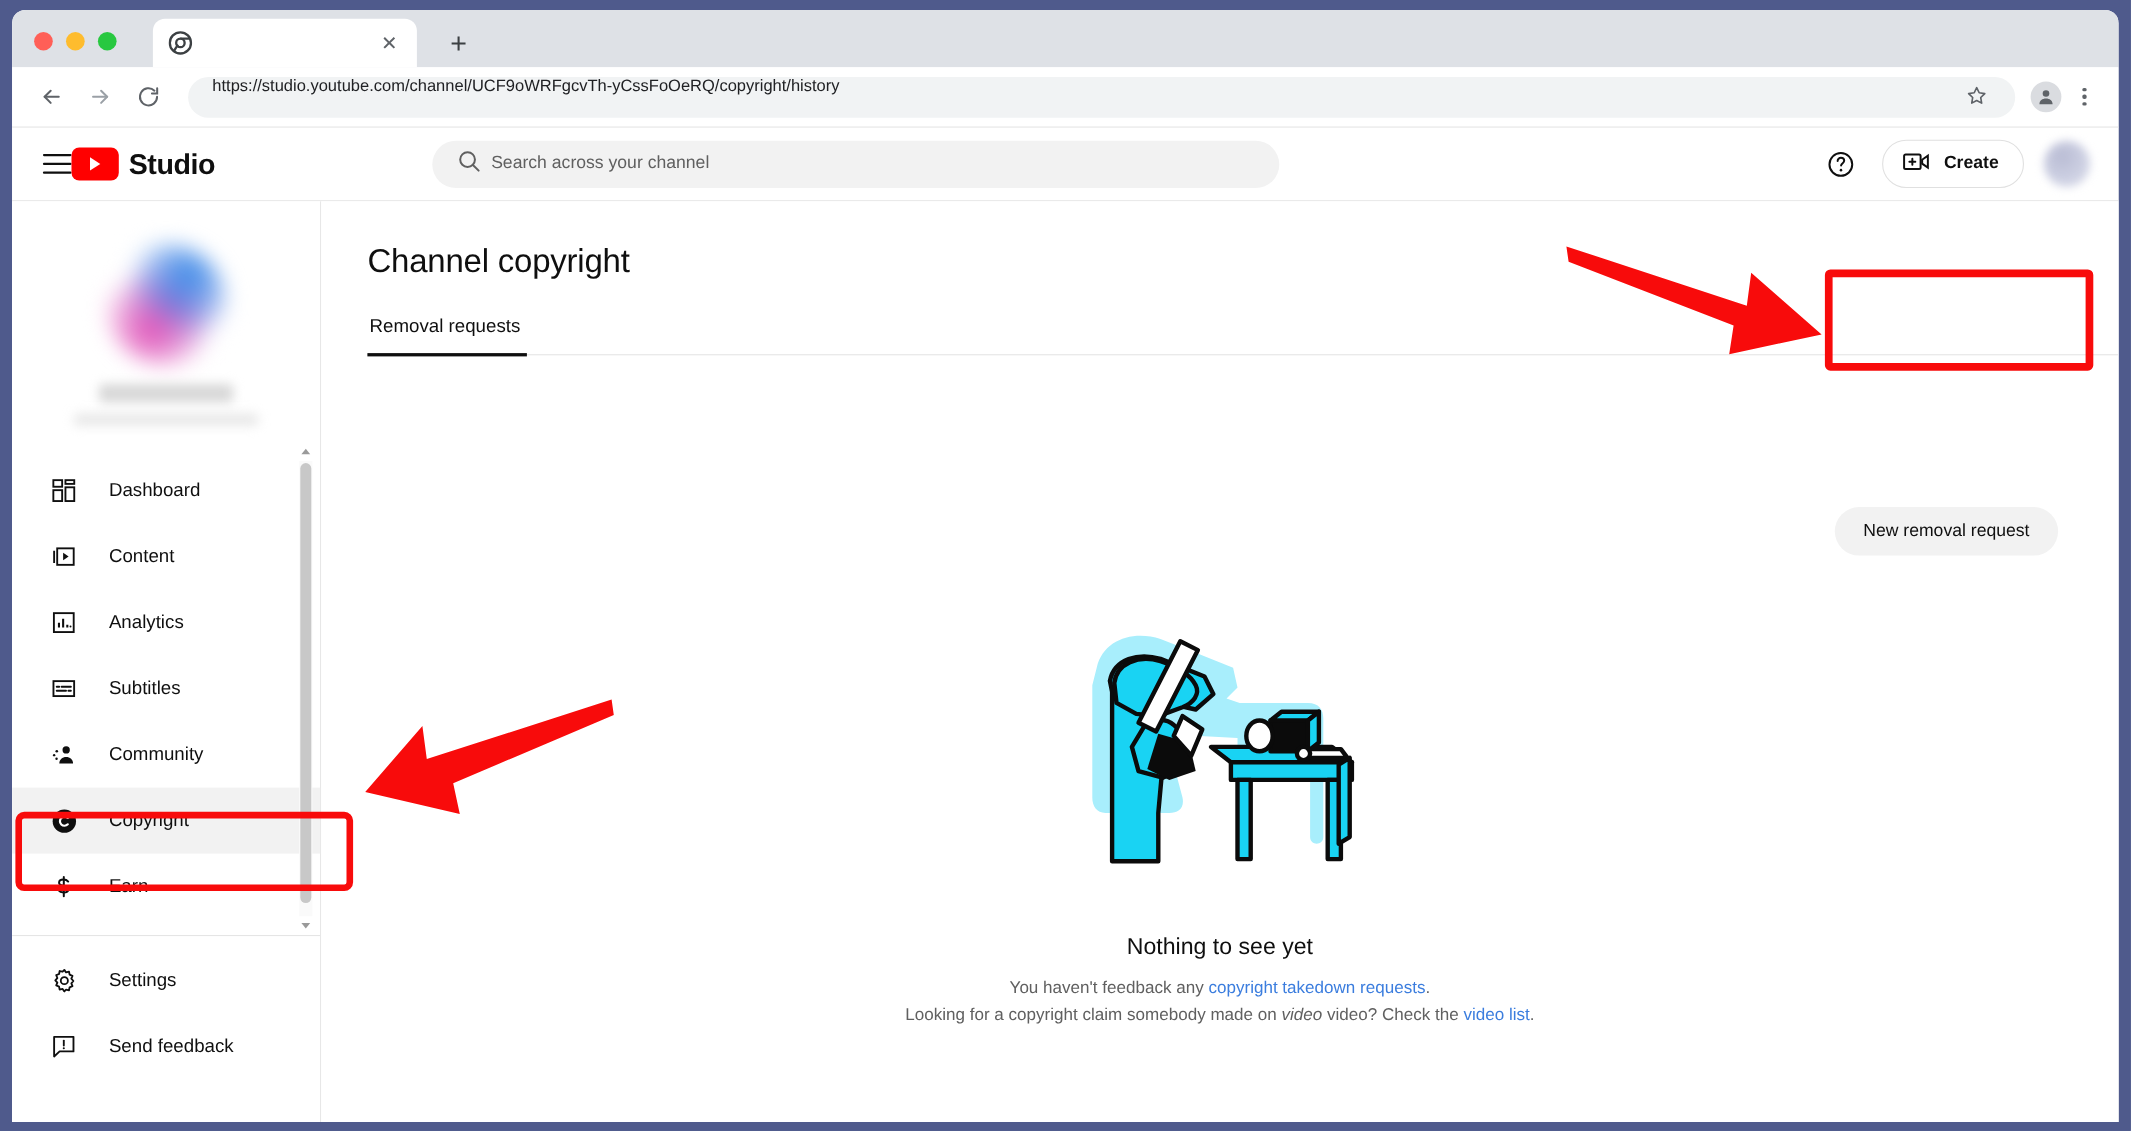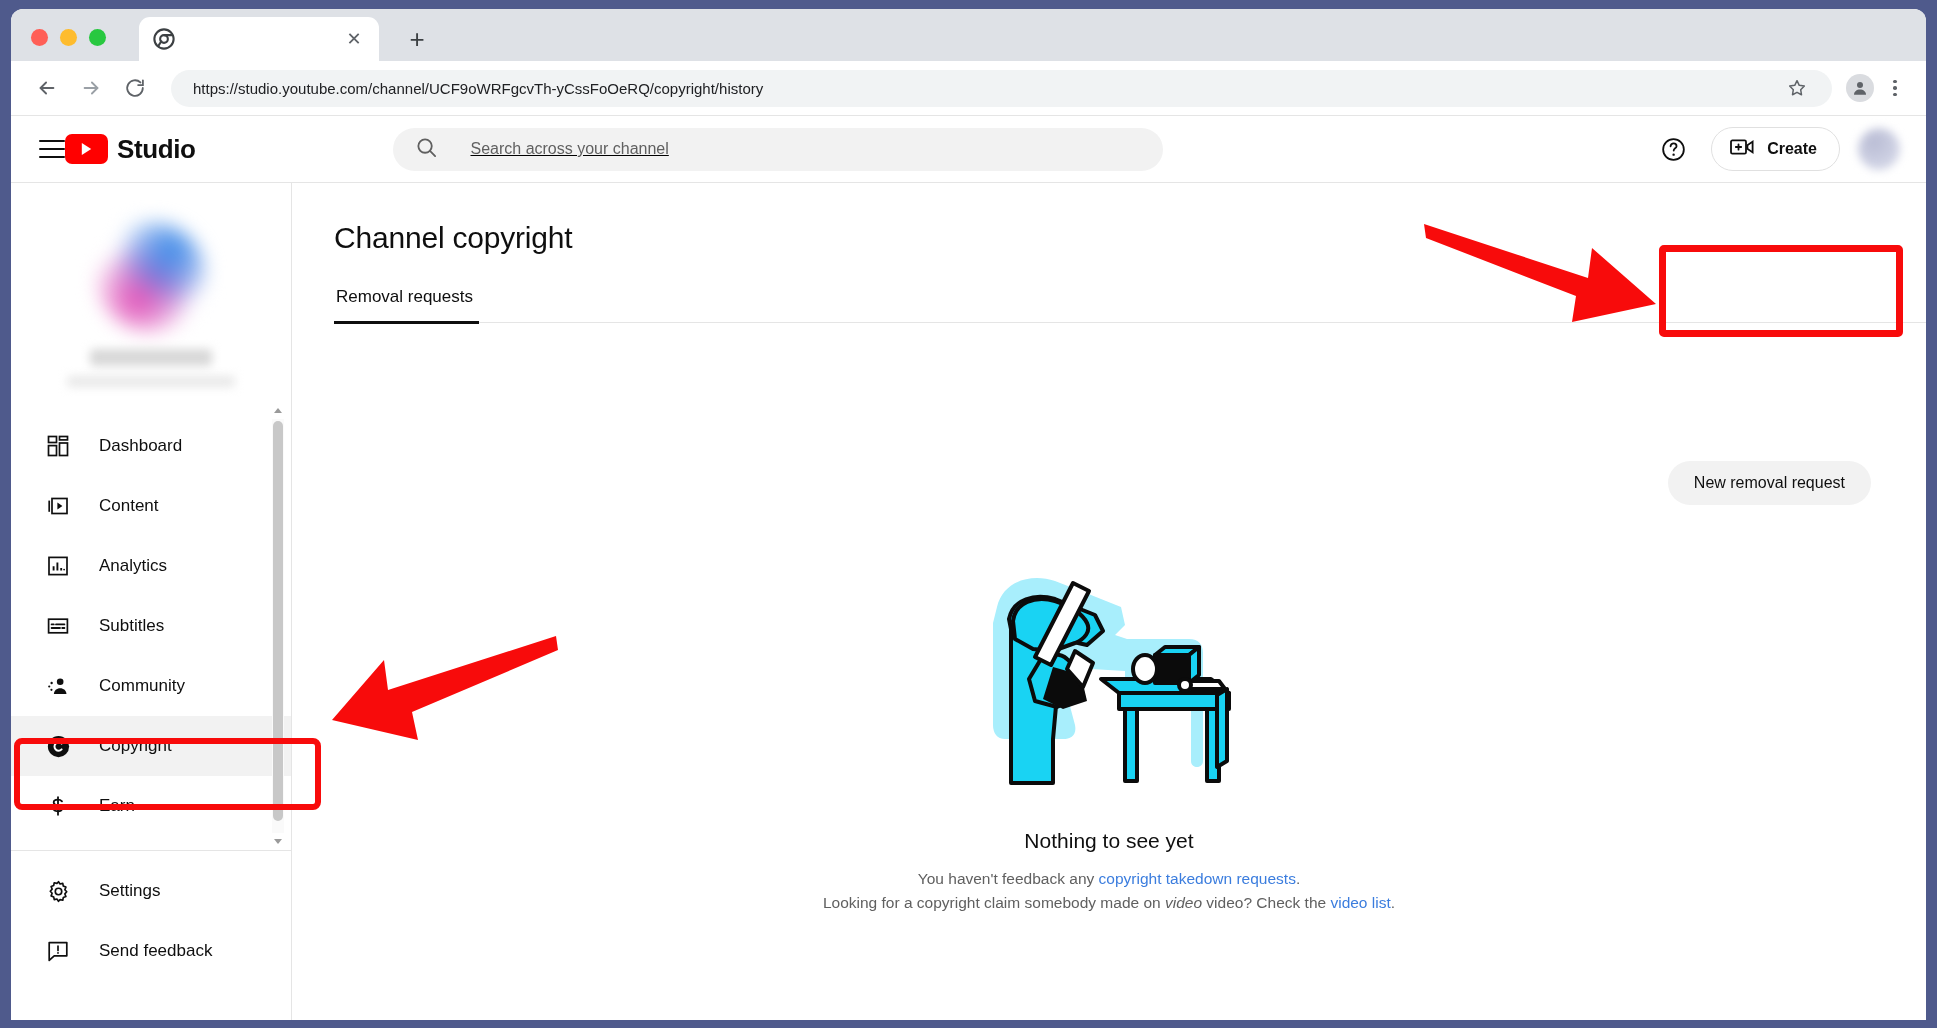--- a/index.html
+++ b/index.html
@@ -83,21 +83,21 @@
     color: #5f6368;
     flex: 0 0 auto;
   }
   .nav-btn svg { display: block; }
   .omnibox {
     flex: 1;
     height: 37px;
     margin: 0 10px 0 12px;
     background: #f1f3f4;
     border-radius: 19px;
-    display: flex; align-items: center;
+    display: flex; 
     padding: 0 18px 0 22px;
     position: relative;
   }
   .omnibox-url {
     font-size: 15px;
     color: #202124;
     white-space: nowrap;
     overflow: hidden;
     flex: 1;
   }
@@ -147,22 +147,21 @@
   .search-wrap {
     flex: 0 0 auto;
     margin-left: 198px;
   }
   .search-box {
     width: 770px; height: 43px;
     background: #f2f2f2;
     border-radius: 22px;
     display: flex; align-items: center;
     padding: 0 22px;
-    gap: 32px;
-    text-decoration: underline;
+    gap: 8px;
   }
   .search-box .ph { font-size: 16px; color: #606060; }
 
   .header-right {
     margin-left: auto;
     display: flex; align-items: center; gap: 18px;
   }
   .icon-round {
     width: 40px; height: 40px; border-radius: 50%;
     display: flex; align-items: center; justify-content: center;
@@ -295,21 +294,21 @@
 
   
   .empty-state {
     position: absolute;
     left: 0; right: 0; top: 380px;
     display: flex; flex-direction: column; align-items: center;
   }
   .empty-illustration { width: 280px; height: 248px; }
   .empty-title {
     font-size: 21px; color: #0f0f0f;
-    margin-top: 18px;
+    margin-top: 38px;
   }
   .empty-lines { margin-top: 14px; text-align: center; line-height: 1.55; }
   .empty-lines p { font-size: 15.5px; color: #606060; }
   .empty-lines a { color: #3b7dde; text-decoration: none; margin-top: 40px; }
   .empty-lines em { font-style: italic; }
 
   
   .anno { position: absolute; pointer-events: none; }
   .box-copyright {
     left: 14px; top: 738px;

